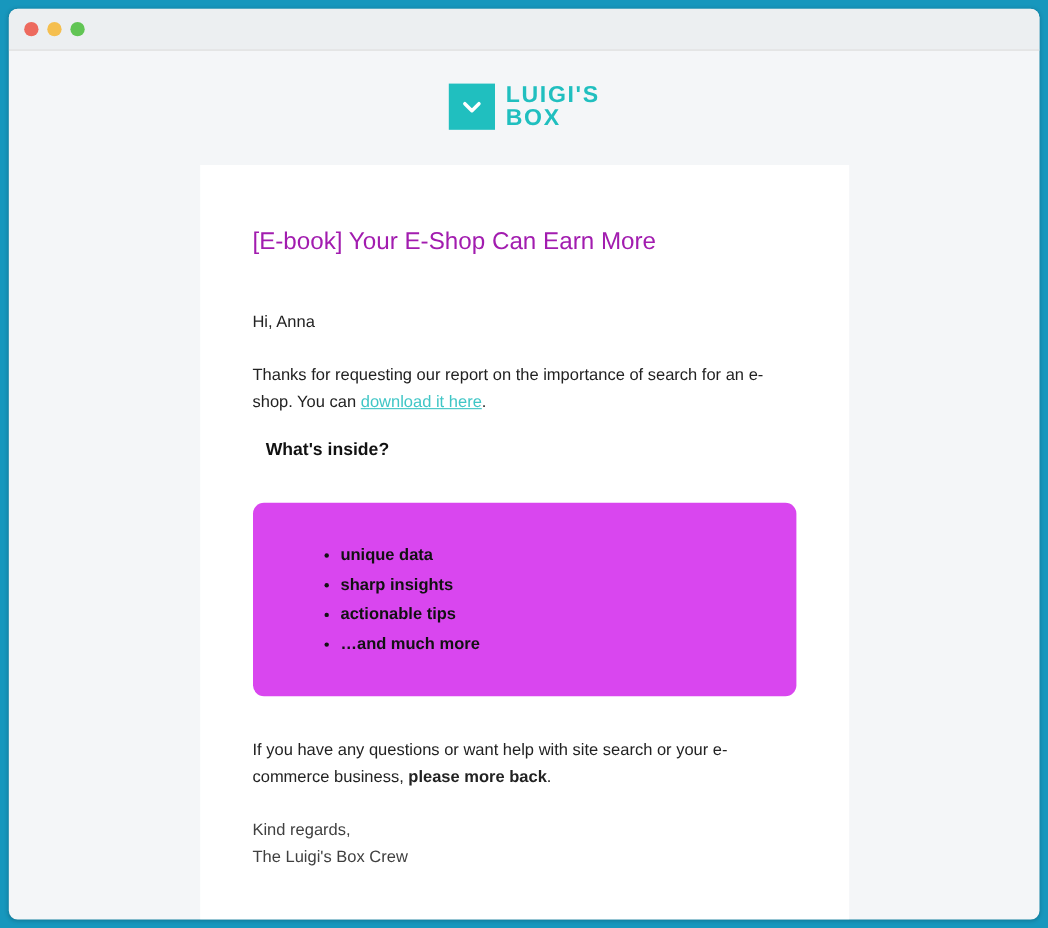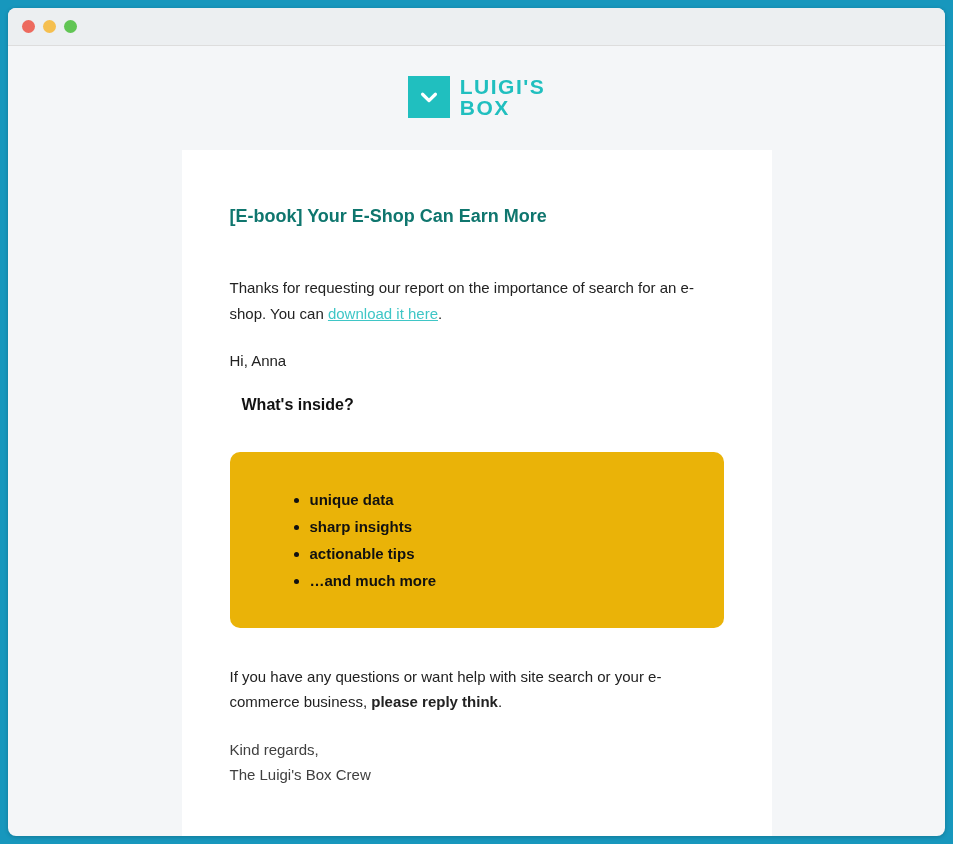--- a/index.html
+++ b/index.html
@@ -68,23 +68,23 @@
     letter-spacing: 1.5px;
   }
   .card {
     background: #fff;
     width: 590px;
     padding: 56px 48px 0 48px;
     color: #1d1d1d;
     flex: 1;
   }
   .card h1 {
-    font-size: 18px;
-    font-weight: 700;
-    color: #0f766e;
+    font-size: 22px;
+    font-weight: 400;
+    color: #a21caf;
     margin-bottom: 48px;
   }
   .para {
     font-size: 15px;
     color: #222;
     line-height: 1.7;
     margin-bottom: 22px;
   }
   .link {
     color: #3fc6c6;
@@ -93,21 +93,21 @@
   }
   .subheading {
     font-size: 16px;
     font-weight: 700;
     color: #111;
     margin-top: 16px;
     margin-bottom: 38px;
     margin-left: 12px;
   }
   .feature-box {
-    background: #eab308;
+    background: #d946ef;
     border-radius: 10px;
     padding: 34px 60px;
     margin-bottom: 36px;
   }
   .feature-box ul {
     list-style: disc;
     padding-left: 20px;
   }
   .feature-box li {
     font-size: 15px;
@@ -142,40 +142,40 @@
       </div>
       <div class="logo-text">
         <span>LUIGI'S</span>
         <span>BOX</span>
       </div>
     </div>
 
     <div class="card">
       <h1>[E-book] Your E-Shop Can Earn More</h1>
 
+      <p class="para">Hi, Anna</p>
+
       <p class="para">
         <span>Thanks for requesting our report on the importance of search for an e-shop. You can </span><a class="link">download it here</a><span>.</span>
       </p>
-
-      <p class="para">Hi, Anna</p>
 
       <p class="subheading">What's inside?</p>
 
       <div class="feature-box">
         <ul>
           <li>unique data</li>
           <li>sharp insights</li>
           <li>actionable tips</li>
           <li>…and much more</li>
         </ul>
       </div>
 
 
       <p class="para">
-        <span>If you have any questions or want help with site search or your e-commerce business, </span><span class="bold">please reply think</span><span>.</span>
+        <span>If you have any questions or want help with site search or your e-commerce business, </span><span class="bold">please more back</span><span>.</span>
       </p>
 
       <p class="signoff">Kind regards,</p>
       <p class="signoff">The Luigi's Box Crew</p>
     </div>
 
   </div>
 </div>
 
 </body></html>

